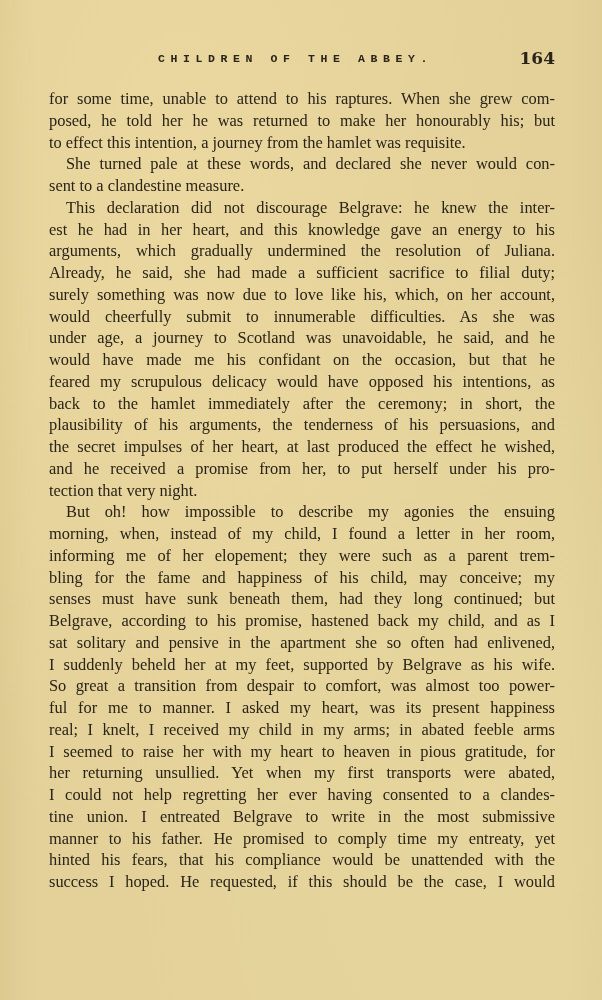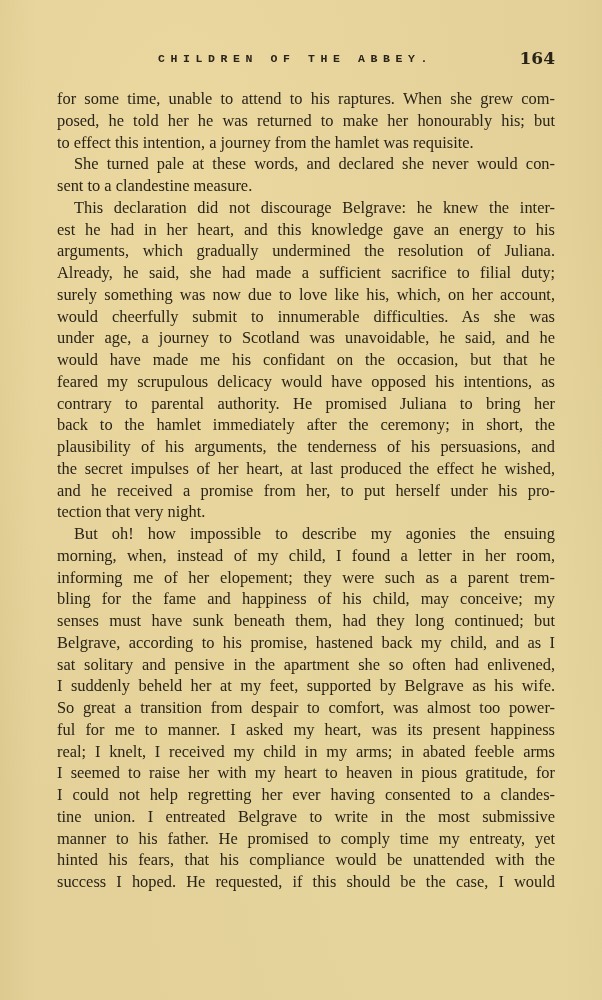--- a/index.html
+++ b/index.html
@@ -60,21 +60,20 @@
     }
     .line {
       display: block;
       height: 21.75px;
       line-height: 21.75px;
       font-size: 16.4px;
       white-space: nowrap;
       text-align: justify;
       text-align-last: justify;
       overflow: visible;
-      margin-left: 8px;
     }
     .line.indent {
       padding-left: 17px;
     }
     .line.last {
       text-align-last: left;
     }
   </style>
 </head>
 <body>
@@ -92,37 +91,37 @@
       <span class="line last">sent to a clandestine measure.</span>
       <span class="line indent">This declaration did not discourage Belgrave: he knew the inter-</span>
       <span class="line">est he had in her heart, and this knowledge gave an energy to his</span>
       <span class="line">arguments, which gradually undermined the resolution of Juliana.</span>
       <span class="line">Already, he said, she had made a sufficient sacrifice to filial duty;</span>
       <span class="line">surely something was now due to love like his, which, on her account,</span>
       <span class="line">would cheerfully submit to innumerable difficulties.  As she was</span>
       <span class="line">under age, a journey to Scotland was unavoidable, he said, and he</span>
       <span class="line">would have made me his confidant on the occasion, but that he</span>
       <span class="line">feared my scrupulous delicacy would have opposed his intentions, as</span>
-      <span class="line">contrary to parental authority.  He promised Juliana to bring her</span>
       <span class="line">back to the hamlet immediately after the ceremony; in short, the</span>
       <span class="line">plausibility of his arguments, the tenderness of his persuasions, and</span>
       <span class="line">the secret impulses of her heart, at last produced the effect he wished,</span>
       <span class="line">and he received a promise from her, to put herself under his pro-</span>
       <span class="line last">tection that very night.</span>
       <span class="line indent">But oh! how impossible to describe my agonies the ensuing</span>
       <span class="line">morning, when, instead of my child, I found a letter in her room,</span>
       <span class="line">informing me of her elopement; they were such as a parent trem-</span>
       <span class="line">bling for the fame and happiness of his child, may conceive; my</span>
       <span class="line">senses must have sunk beneath them, had they long continued; but</span>
       <span class="line">Belgrave, according to his promise, hastened back my child, and as I</span>
       <span class="line">sat solitary and pensive in the apartment she so often had enlivened,</span>
       <span class="line">I suddenly beheld her at my feet, supported by Belgrave as his wife.</span>
       <span class="line">So great a transition from despair to comfort, was almost too power-</span>
       <span class="line">ful for me to manner.  I asked my heart, was its present happiness</span>
       <span class="line">real; I knelt, I received my child in my arms; in abated feeble arms</span>
       <span class="line">I seemed to raise her with my heart to heaven in pious gratitude, for</span>
+      <span class="line">her returning unsullied.  Yet when my first transports were abated,</span>
       <span class="line">I could not help regretting her ever having consented to a clandes-</span>
       <span class="line">tine union.  I entreated Belgrave to write in the most submissive</span>
       <span class="line">manner to his father.  He promised to comply time my entreaty, yet</span>
       <span class="line">hinted his fears, that his compliance would be unattended with the</span>
       <span class="line">success I hoped.  He requested, if this should be the case, I would</span>
     </div>
 </div>
 
 </body></html>

